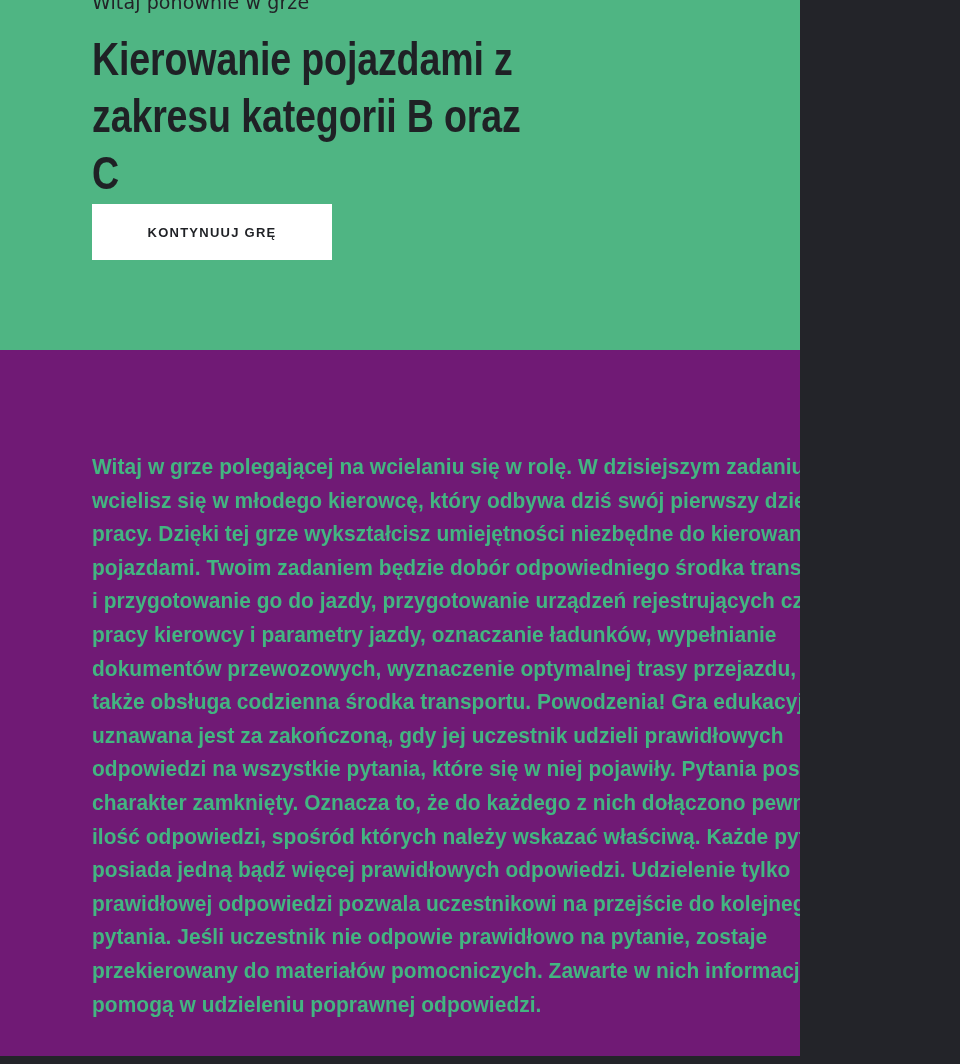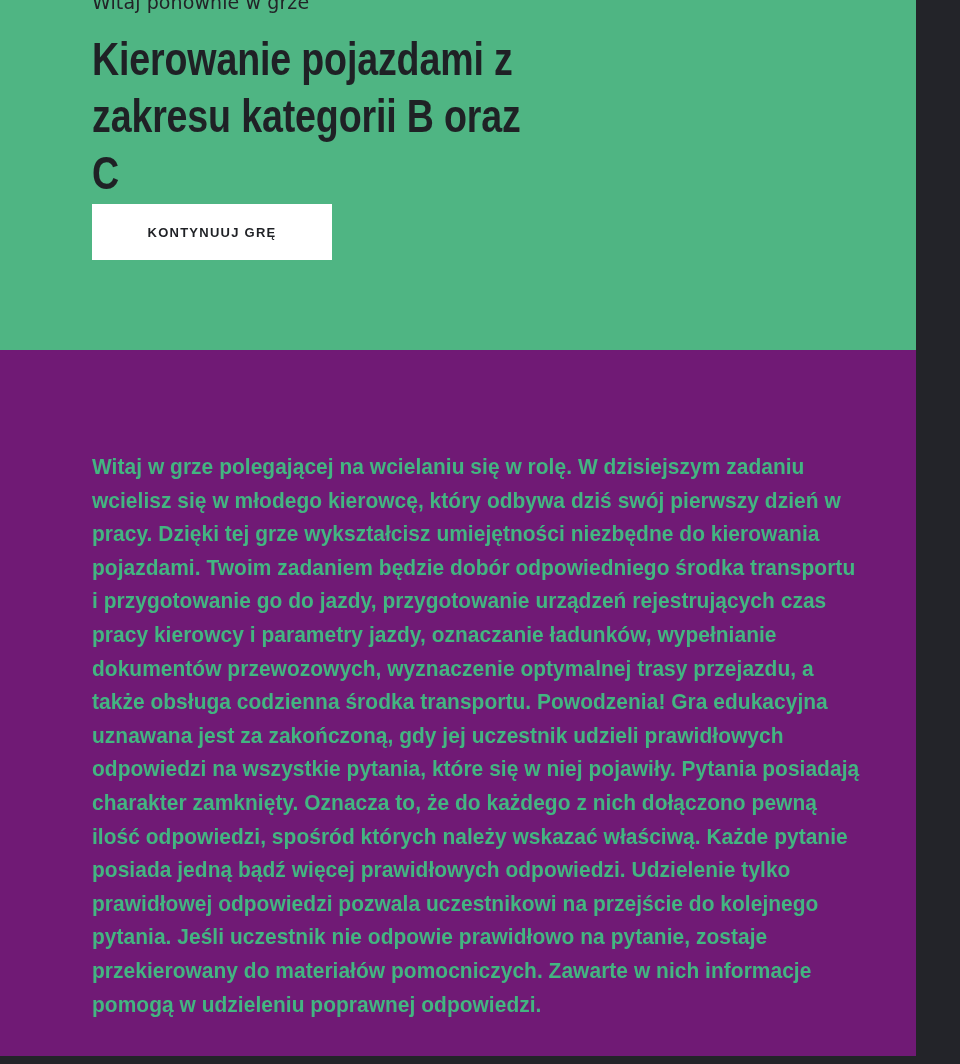--- a/index.html
+++ b/index.html
@@ -11,21 +11,21 @@
     width: 960px;
     height: 1064px;
     overflow: hidden;
     background: #232429;
     font-family: "Liberation Sans", sans-serif;
     -webkit-font-smoothing: antialiased;
   }
 
   .page {
     position: relative;
-    width: 916px;
+    width: 800px;
     height: 1064px;
     overflow: hidden;
   }
 
   
   .hero {
     position: absolute;
     left: 0;
     top: 0;
     width: 960px;

